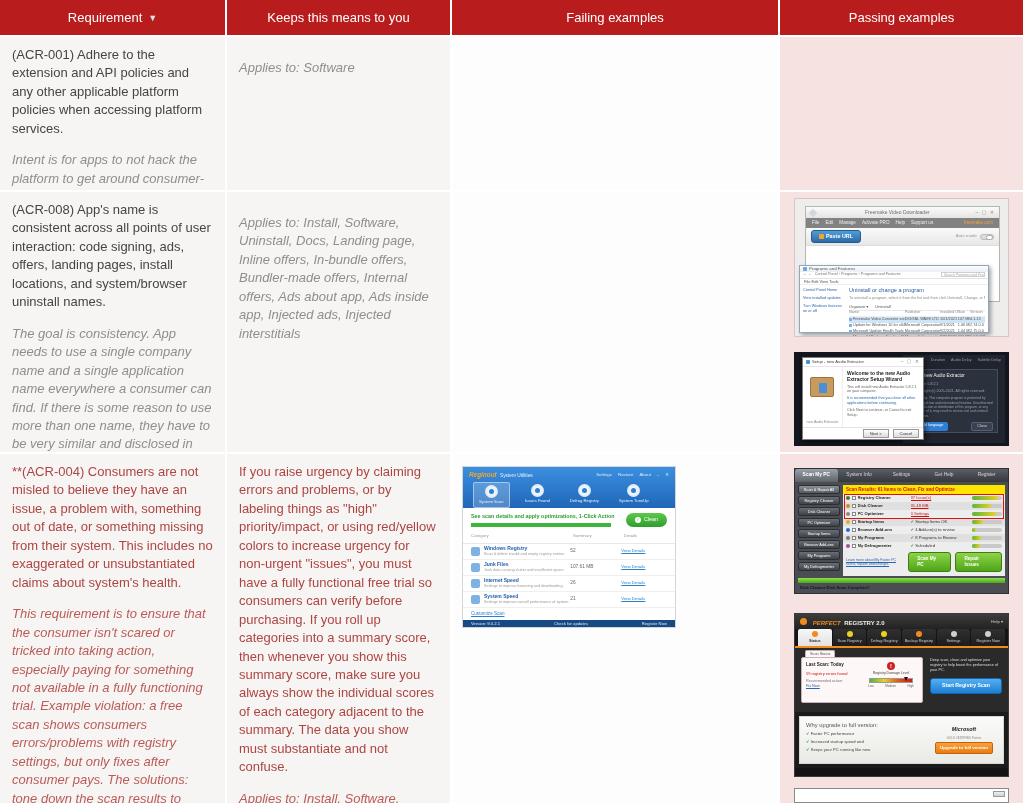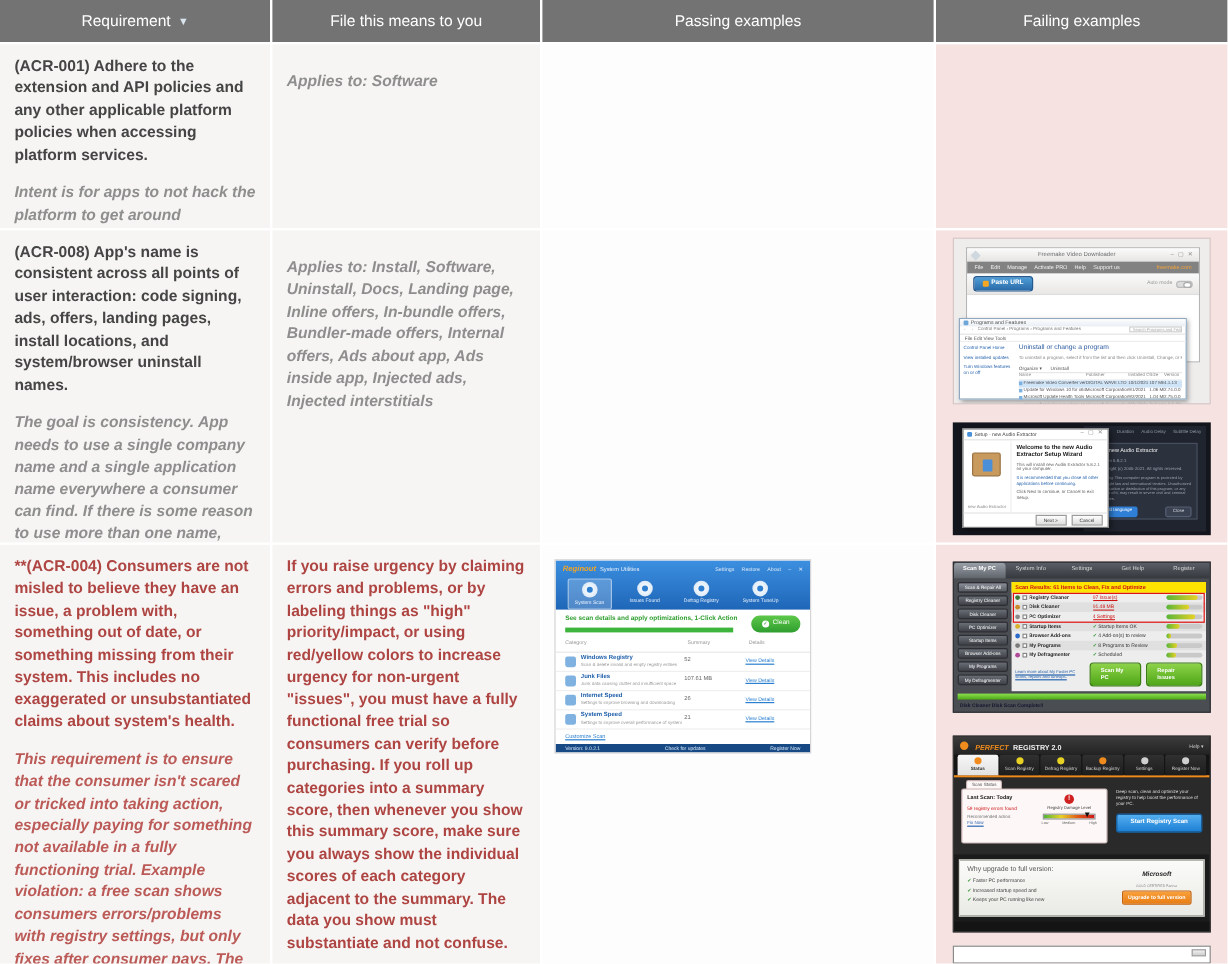--- a/index.html
+++ b/index.html
@@ -3,25 +3,25 @@
 <meta charset="utf-8">
 <style>
   * { box-sizing: border-box; margin: 0; padding: 0; }
   html,body { width:1023px; height:803px; overflow:hidden; background:#fff;
               font-family:"Liberation Sans", sans-serif; }
 
   
   .grid { display:grid; width:1023px; height:803px; background:#fff;
           grid-template-columns:225px 223px 326px 243px;
           grid-template-rows:35px 153px 260px 351px; gap:2px; }
-  .th { background:#737373; color:#fff; font-size:13px; display:flex;
+  .th { background:#b91c1c; color:#fff; font-size:13px; display:flex;
         align-items:center; justify-content:center; gap:6px; }
   .th .sort { font-size:9px; color:#d7e4ee; }
   .cell { font-size:13px; line-height:1.42; color:#454545; overflow:hidden; }
-  .cell.txt { background:#f6f5f3; padding:9px 12px 10px 12px;font-weight:bold; }
+  .cell.txt { background:#f6f5f3; padding:9px 12px 10px 12px; }
   .cell.pass { background:#fdfdfd; }
   .cell.fail { background:#f5e2e1; padding:0 14px; }
   .note { font-style:italic; color:#8e8e8e; margin-top:13px; }
   .cell.red { color:#ae4542; }
   .cell.red .note { color:#bb5a57; }
 
   
   .shot { position:relative; overflow:hidden; }
   .tinybtn { display:inline-block; border:1px solid #9a9a9a; background:linear-gradient(#fefefe,#dcdcdc);
              color:#333; text-align:center; }
@@ -246,27 +246,27 @@
 </head>
 <body>
 
 <div class="grid">
 
   <div class="th">
     <span>Requirement</span>
     <span class="sort">▼</span>
   </div>
   <div class="th">
-    <span>File this means to you</span>
+    <span>Keeps this means to you</span>
+  </div>
+  <div class="th">
+    <span>Failing examples</span>
   </div>
   <div class="th">
     <span>Passing examples</span>
-  </div>
-  <div class="th">
-    <span>Failing examples</span>
   </div>
 
   <div class="cell txt">
     <p>(ACR-001) Adhere to the extension and API policies and any other applicable platform policies when accessing platform services.</p>
     <p class="note">Intent is for apps to not hack the platform to get around consumer-protecting restrictions, but use the interfaces as intended.</p>
   </div>
   <div class="cell txt">
     <p class="note">Applies to: Software</p>
   </div>
   <div class="cell pass"></div>

